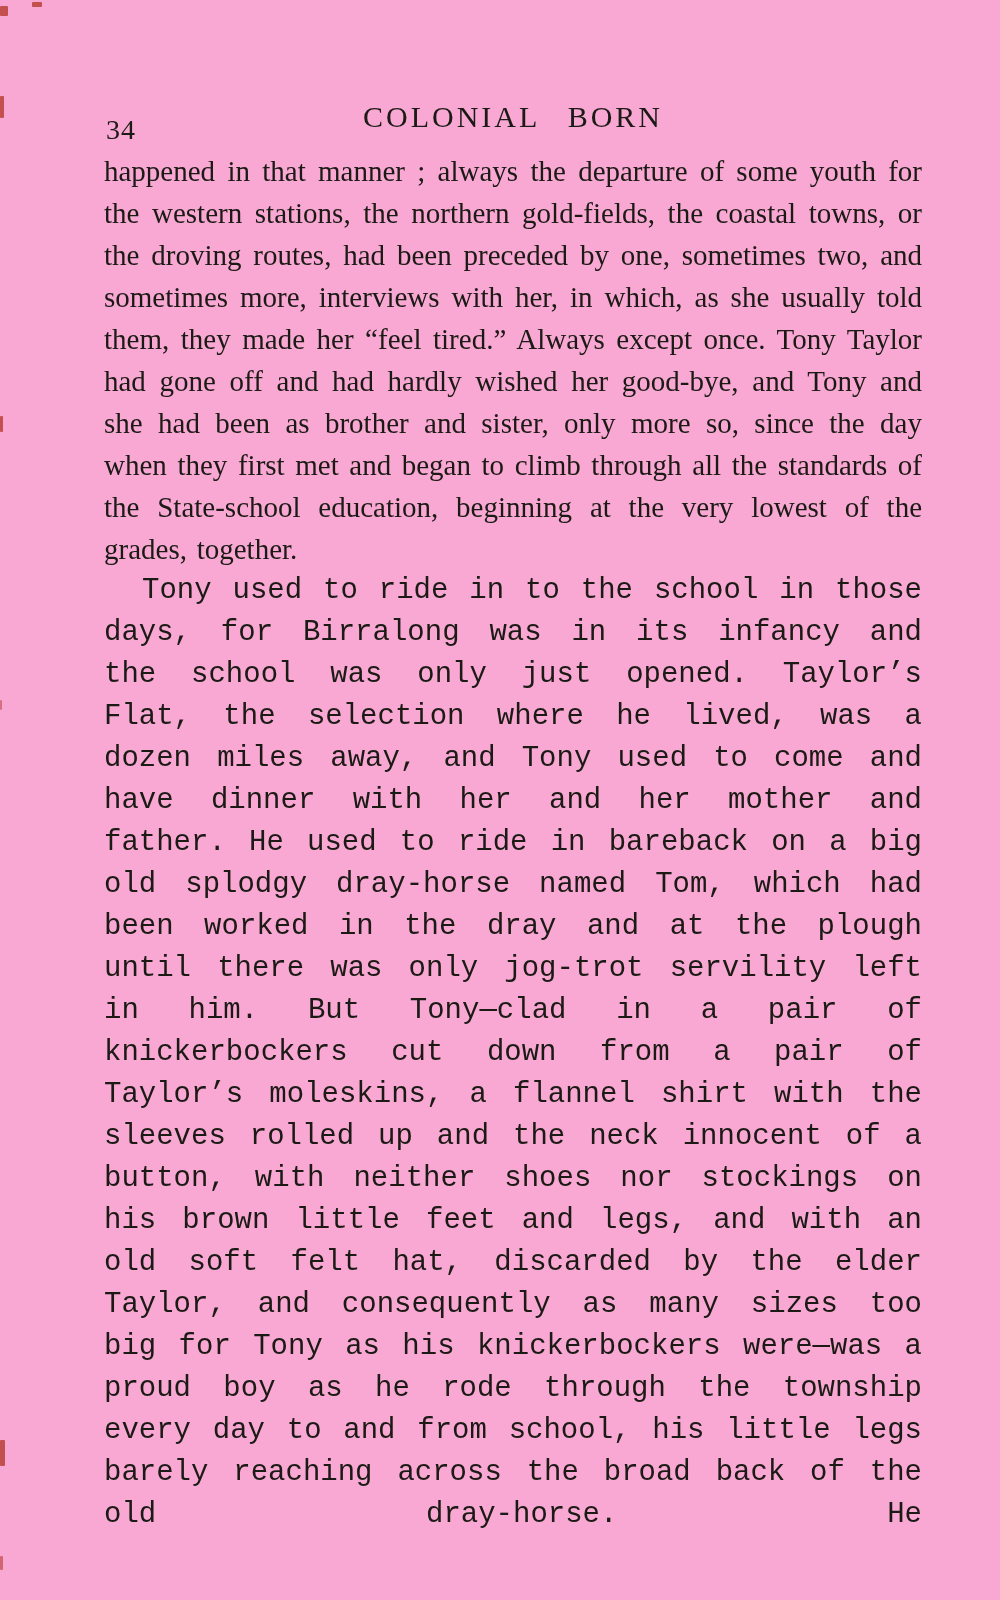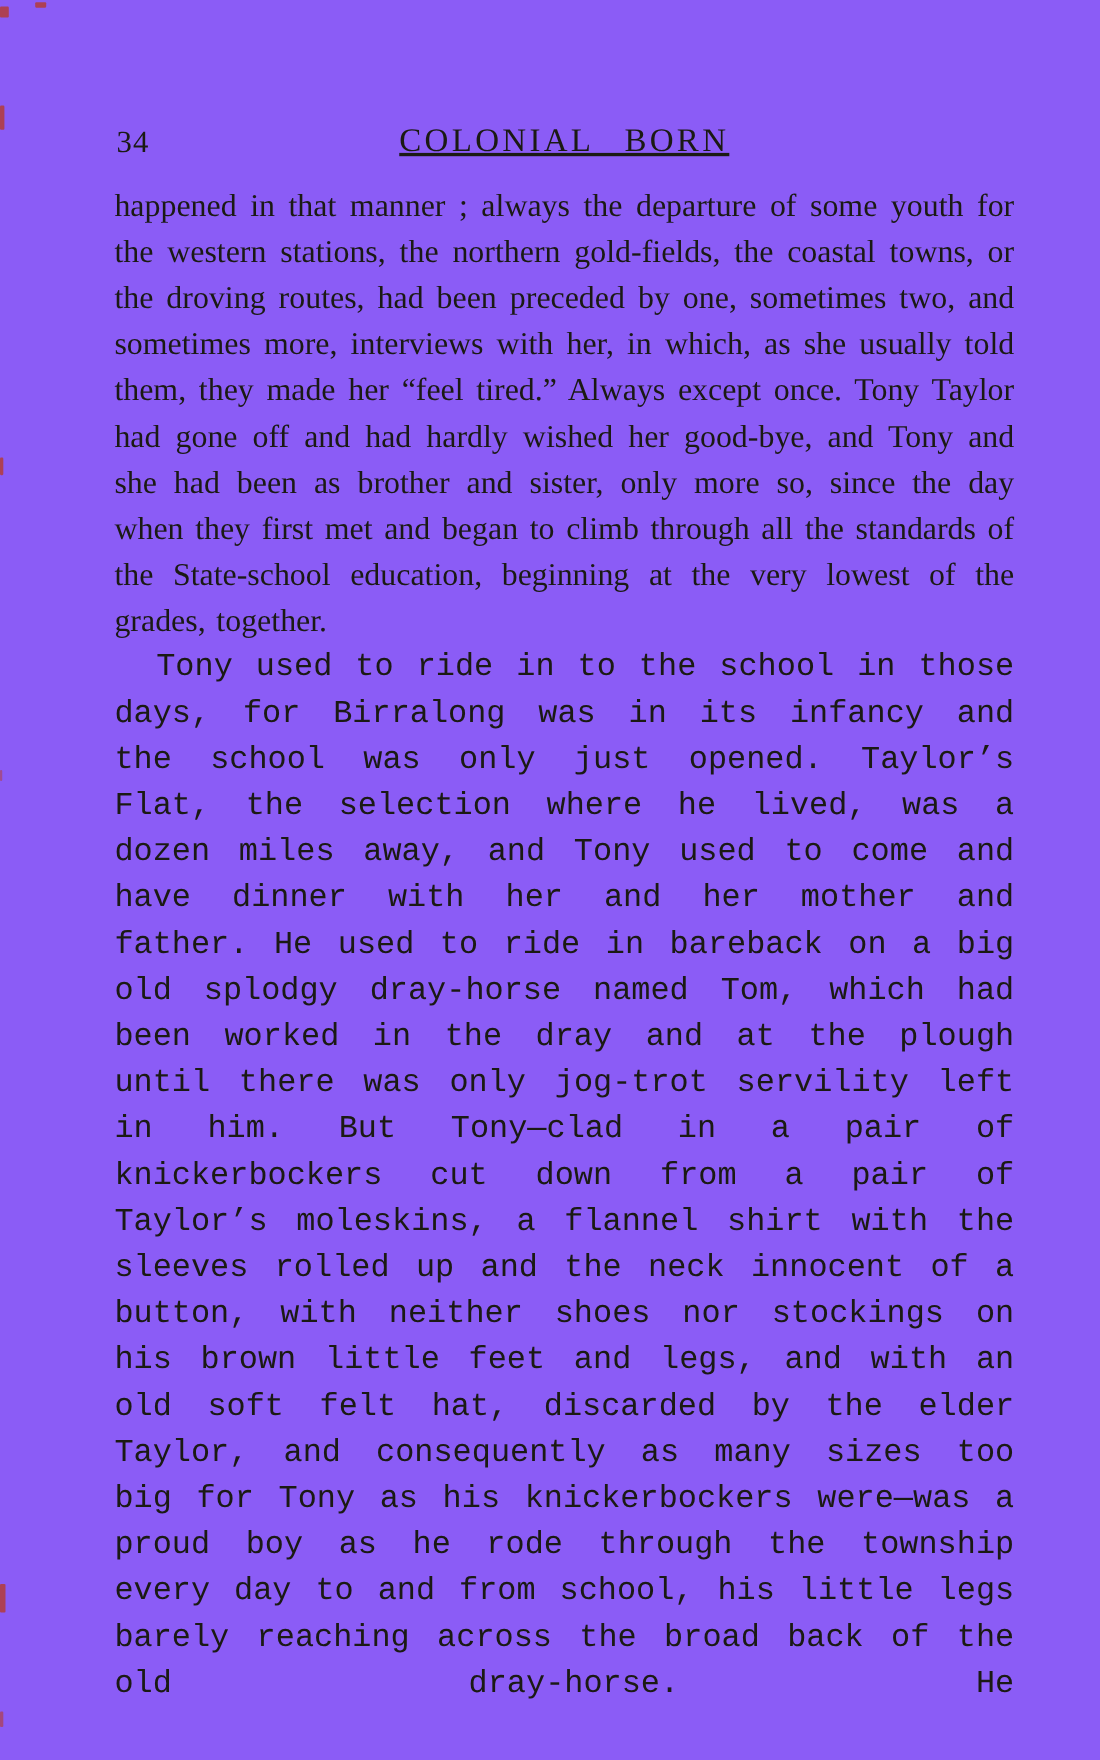--- a/index.html
+++ b/index.html
@@ -5,21 +5,21 @@
   * { box-sizing: border-box; }
   html, body {
     margin: 0;
     padding: 0;
     background: #ffffff;
   }
   .page {
     position: relative;
     width: 1000px;
     height: 1600px;
-    background: #8b5cf6;
+    background: #f9a8d4;
     overflow: hidden;
     font-family: "Liberation Serif", serif;
     color: #1b1a14;
   }
   .content {
     position: absolute;
     left: 104px;
     top: 100px;
     width: 818px;
   }
@@ -31,30 +31,29 @@
     position: absolute;
     left: 2px;
     bottom: 0;
     font-size: 28px;
     letter-spacing: 1px;
   }
   .running-title {
     position: absolute;
     left: 0;
     right: 0;
-    bottom: 1px;
+    bottom: 12px;
     text-align: center;
     font-size: 30px;
     letter-spacing: 3px;
     word-spacing: 18px;
     white-space: nowrap;
-    text-decoration: underline;
   }
   .body-text {
-    margin-top: 20px;
+    margin-top: 4px;
     font-size: 29px;
     line-height: 42px;
     text-align: justify;
     word-spacing: 2.5px;
   }
   .para {
     margin: 0;
   }
   .para.indented {
     text-indent: 38px;

